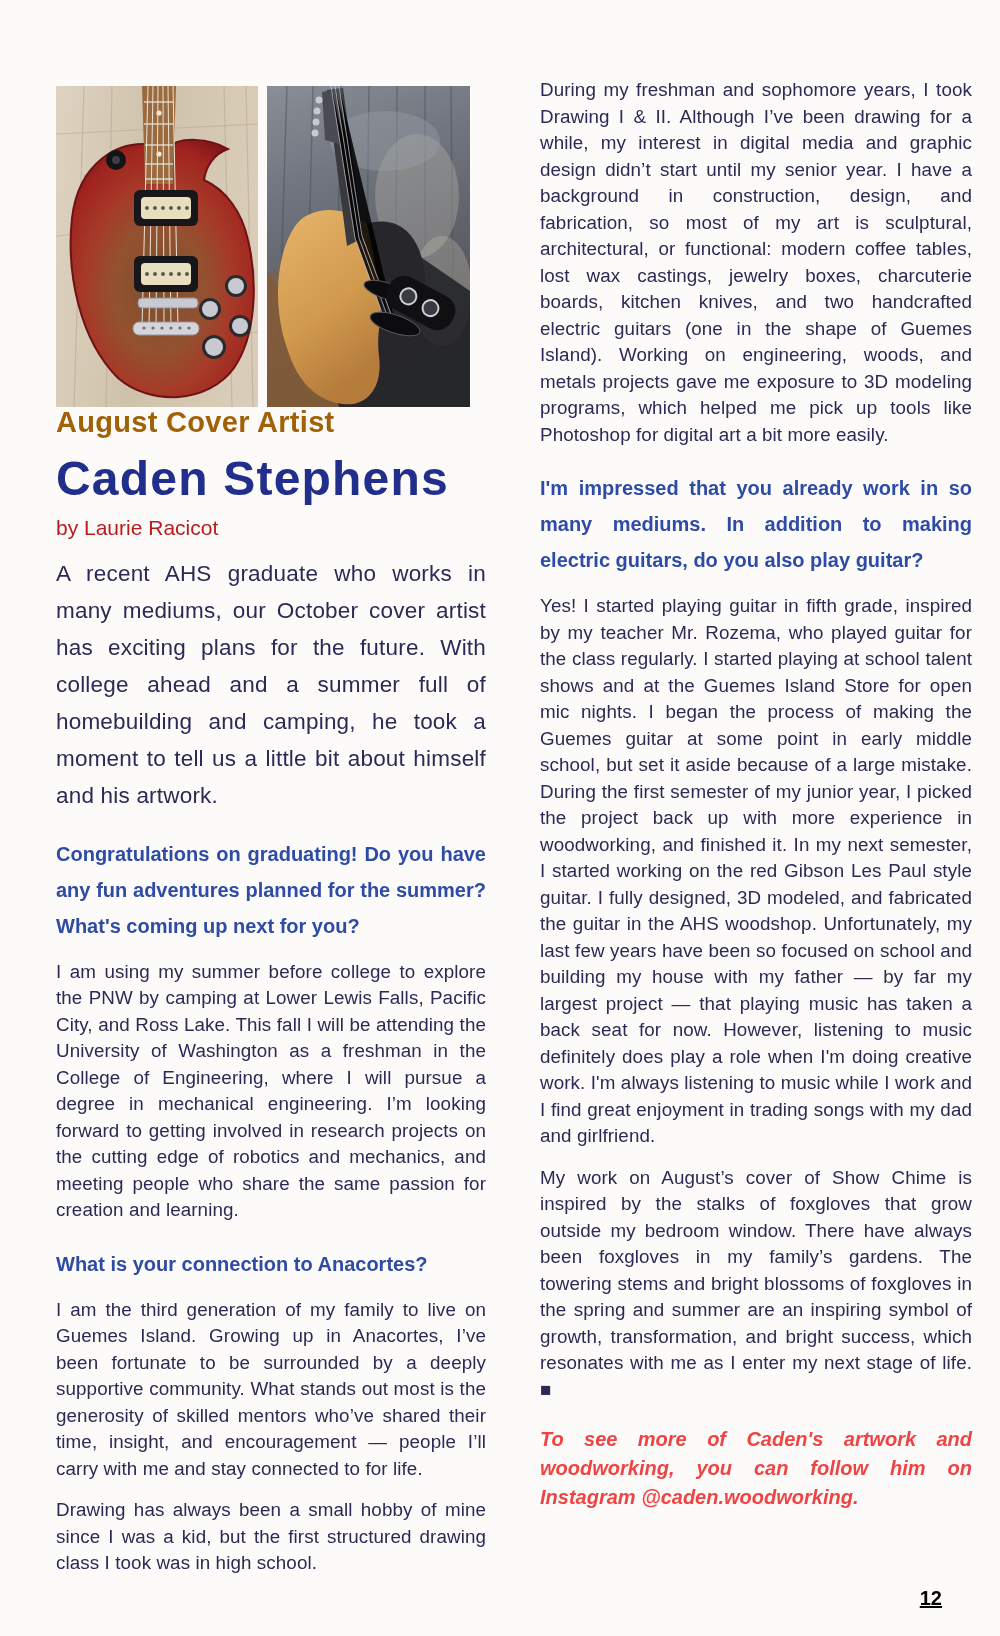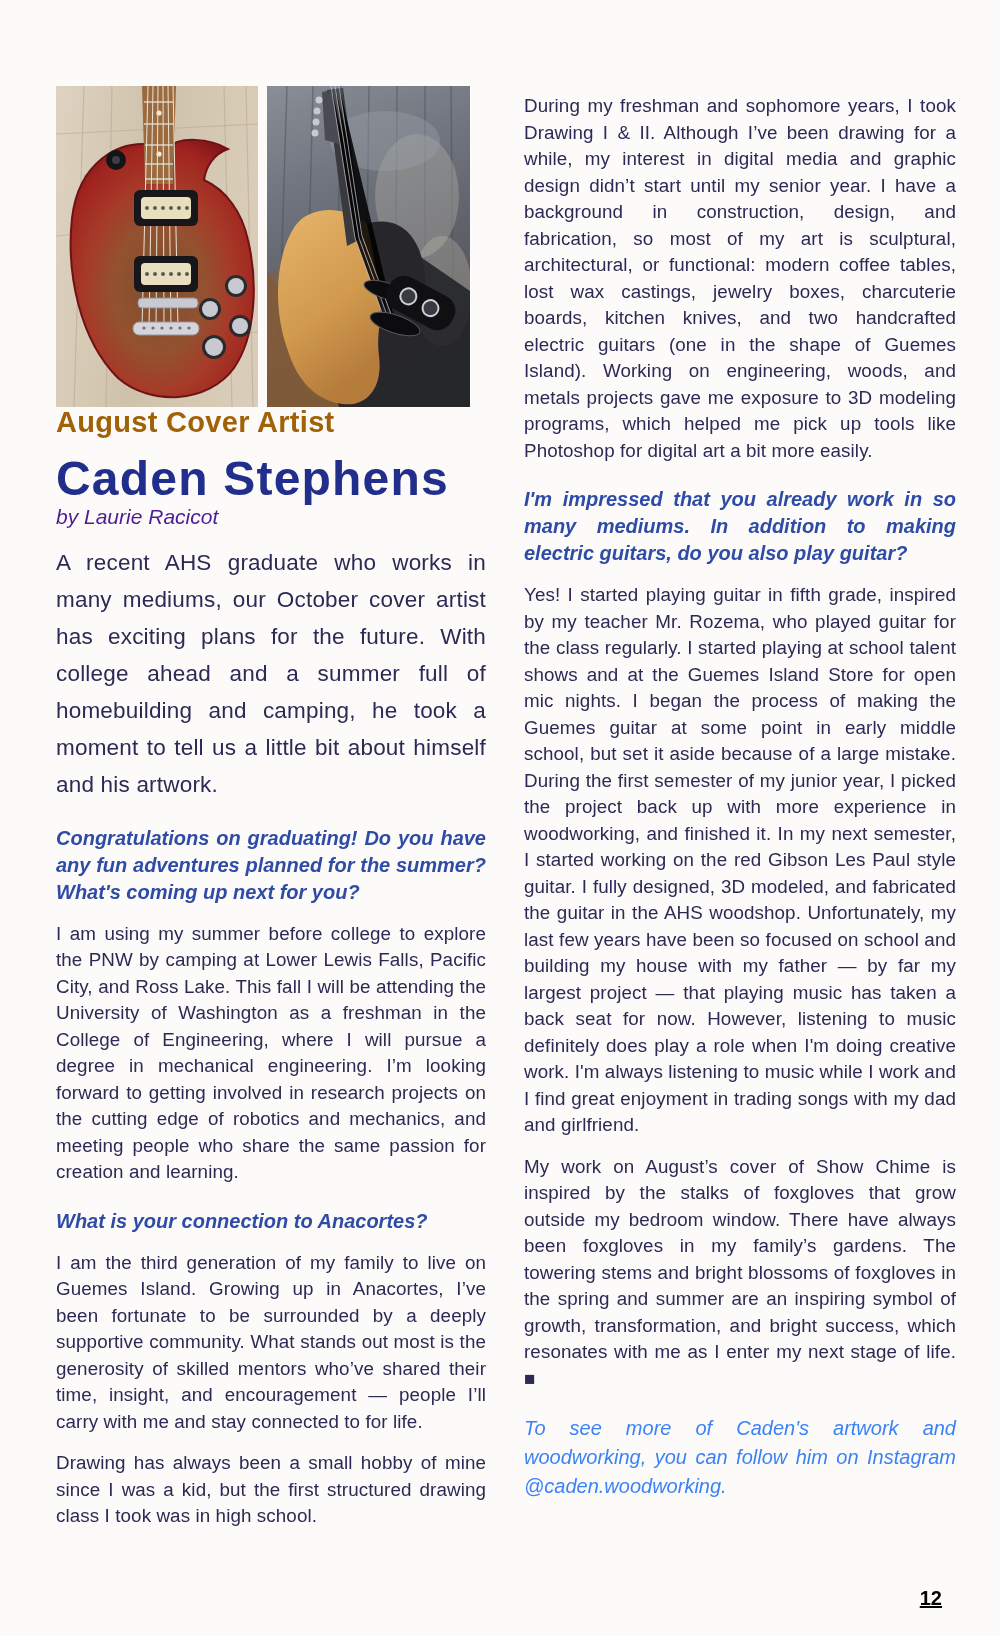--- a/index.html
+++ b/index.html
@@ -10,49 +10,49 @@
     background:#fcfbf9;
     font-family:"Liberation Sans", sans-serif;
     overflow:hidden;
   }
   .photo { position:absolute; top:86px; height:321px; overflow:hidden; }
   .photo svg { display:block; width:100%; height:100%; }
   .photo-left  { left:56px;  width:202px; }
   .photo-right { left:267px; width:203px; }
 
   .col-left  { position:absolute; left:56px;  top:406px; width:430px; }
-  .col-right { position:absolute; left:524px; top:77px;  width:432px;margin-top:16px; }
+  .col-right { position:absolute; left:540px; top:77px;  width:432px; }
 
   .kicker {
     font-size:29px; font-weight:800; letter-spacing:.3px;
     color:#a16207; line-height:1.15;
   }
   .title {
     font-size:48px; font-weight:800; letter-spacing:1.2px;
     color:#222e8c; line-height:1.05; margin-top:15px;
   }
   .byline {
-    font-size:21px; font-style:italic; color:#4c1d95; 
+    font-size:21px; color:#b91c1c; margin-top:11px;
   }
   .intro {
     font-size:22.5px; line-height:37px; letter-spacing:.2px;
     color:#2c2a55; margin-top:15px; text-align:justify;
   }
   .question {
-    font-size:20px; font-weight:bold; font-style:italic;
-    color:#2e4ba6; line-height:27px; margin-top:22px; text-align:justify;
+    font-size:20px; font-weight:bold; 
+    color:#2e4ba6; line-height:36px; margin-top:22px; text-align:justify;
   }
   .answer {
     font-size:18.8px; line-height:26.5px; letter-spacing:.1px;
     color:#2c2a55; margin-top:15px; text-align:justify;
   }
   .col-right .first { margin-top:0; }
   .closing {
-    font-size:20px; font-weight:normal; font-style:italic;
-    color:#3b82f6; line-height:29px; margin-top:22px; text-align:justify;
+    font-size:20px; font-weight:bold; font-style:italic;
+    color:#ef4444; line-height:29px; margin-top:22px; text-align:justify;
   }
   .page-number {
     position:absolute; right:58px; bottom:26px;
     font-size:20px; font-weight:600; color:#000000;text-decoration:underline;
   }
 </style>
 </head>
 <body>
 
 <div class="page">

